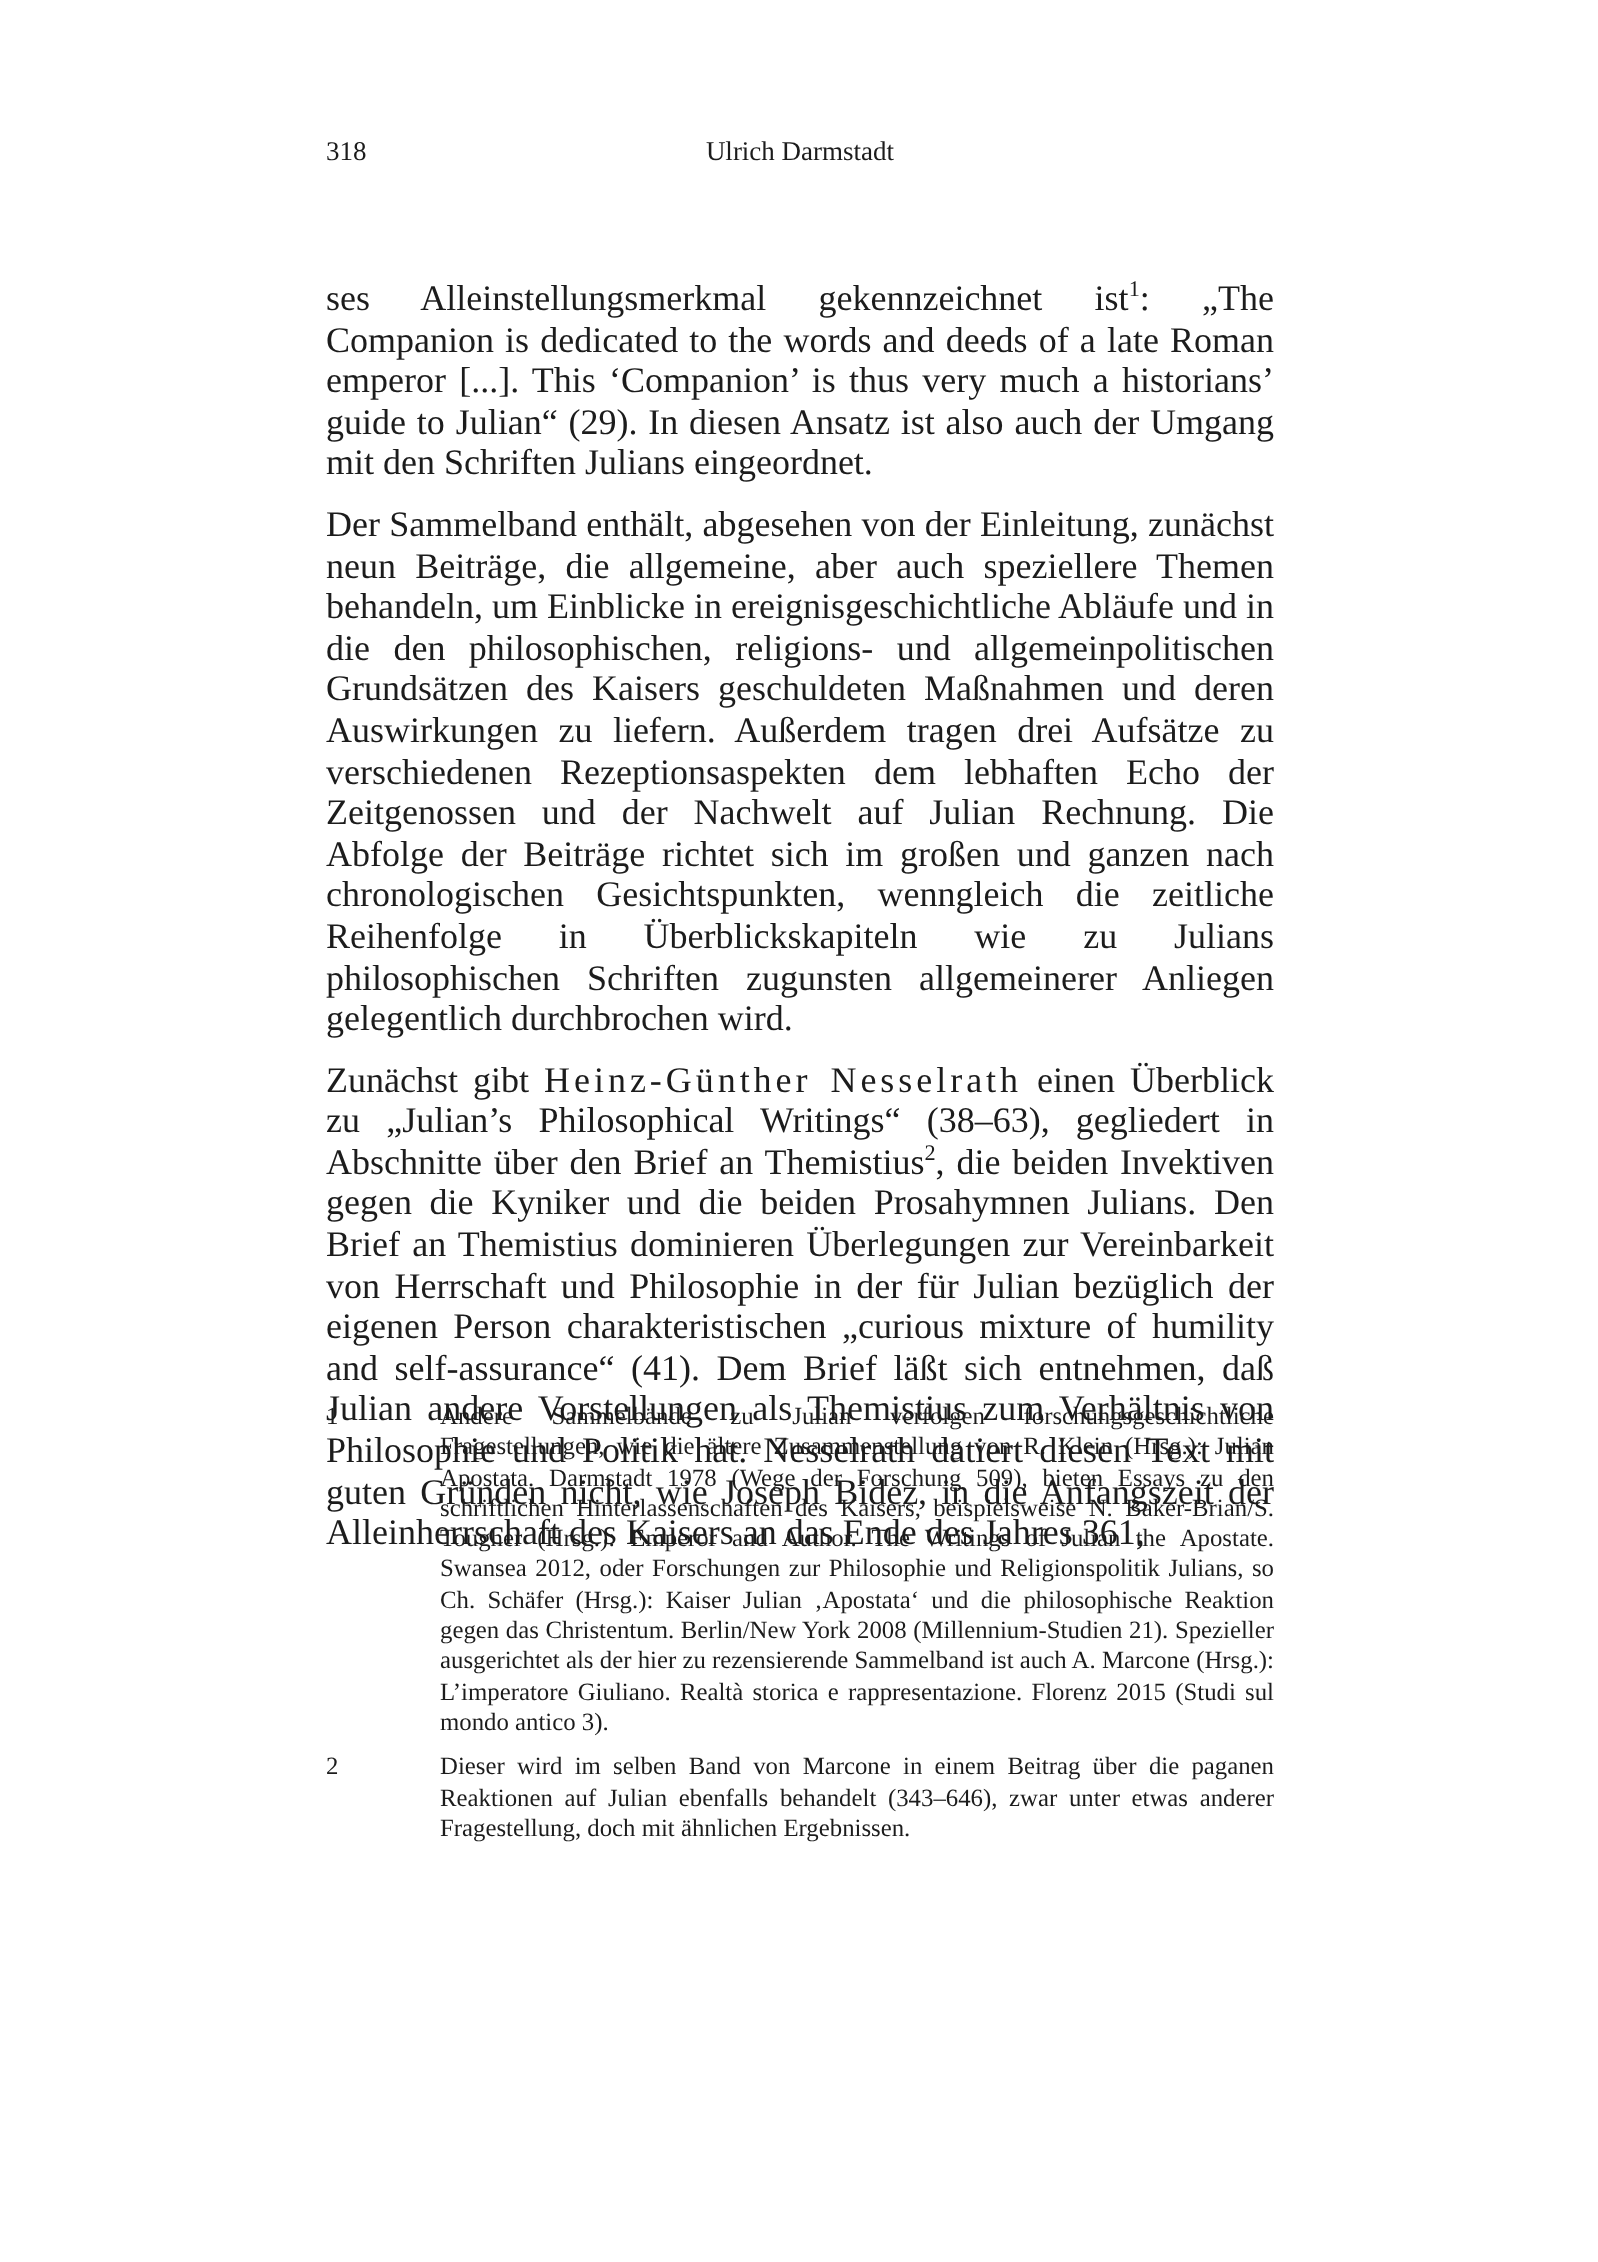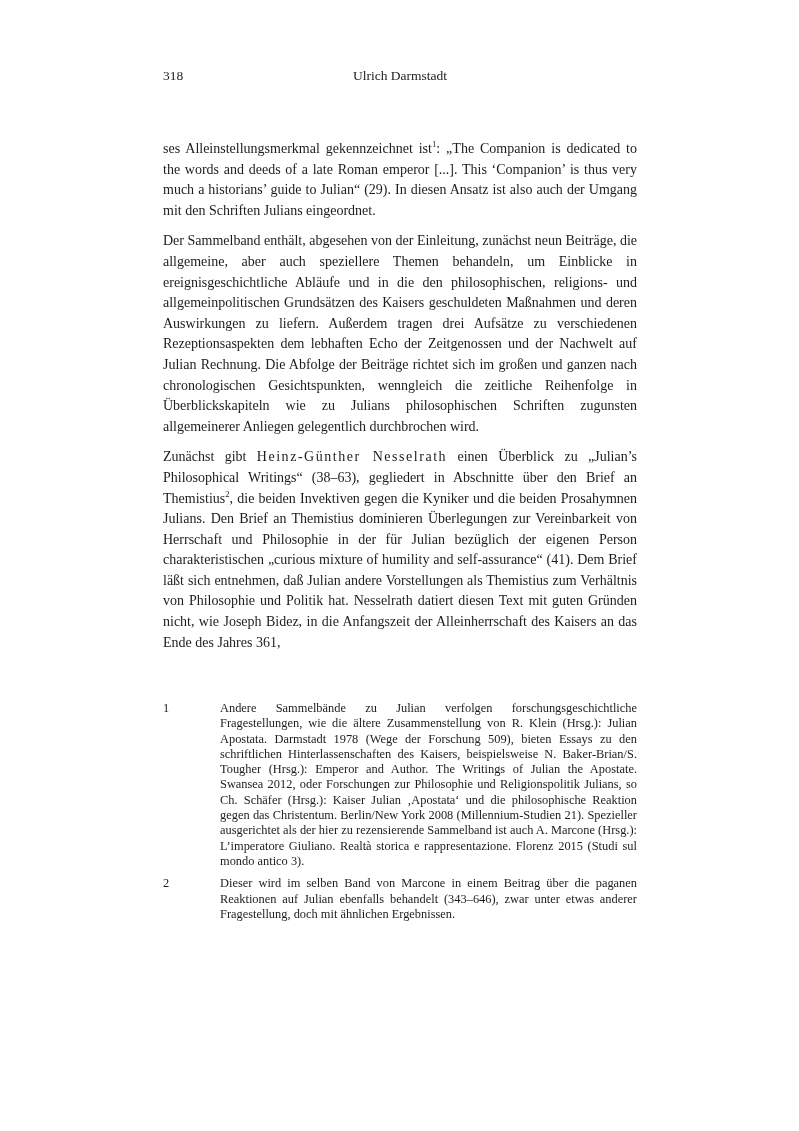--- a/index.html
+++ b/index.html
@@ -31,21 +31,21 @@
   }
   .running-title {
     display: block;
     text-align: center;
   }
   .body-text {
     position: absolute;
     top: 139px;
     left: 163px;
     width: 474px;
-    font-size: 14px;
+    font-size: 18px;
     line-height: 20.6px;
     text-align: justify;
     hyphens: auto;
     -webkit-hyphens: auto;
   }
   .para {
     margin: 0 0 10px 0;
   }
   .para:last-child {
     margin-bottom: 16px;

